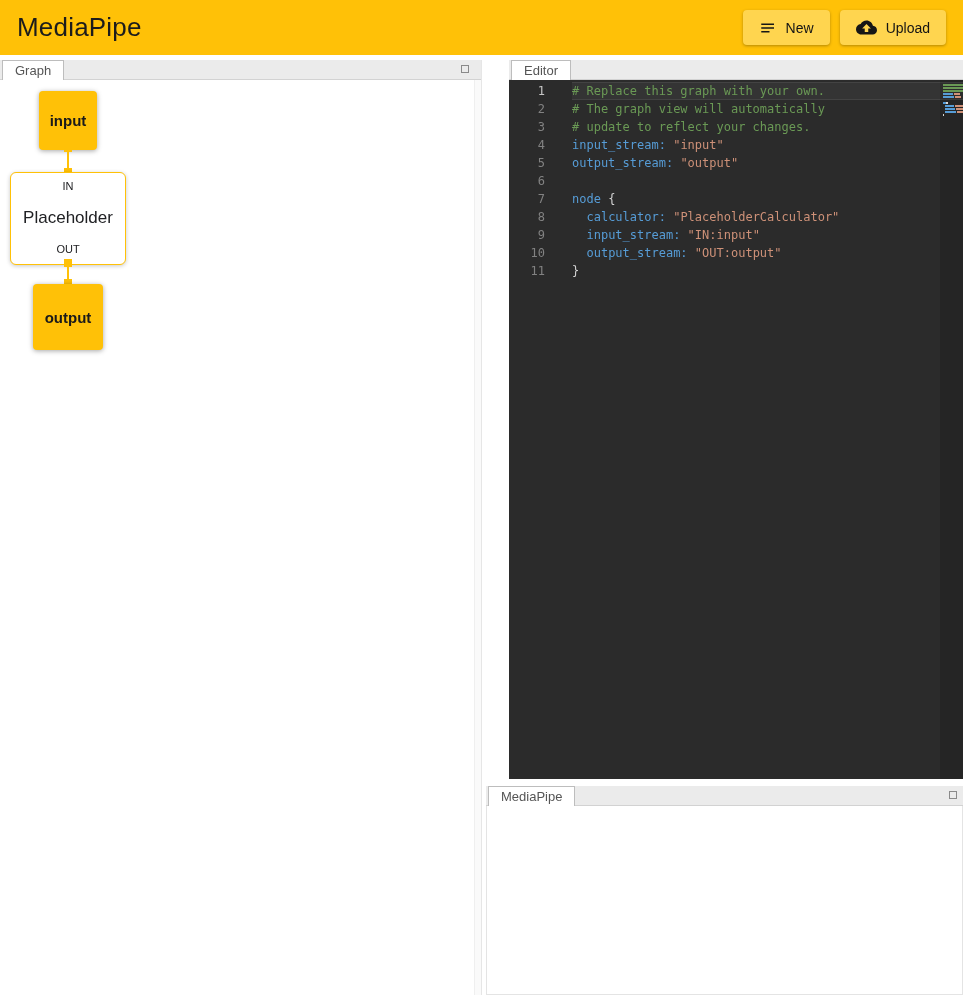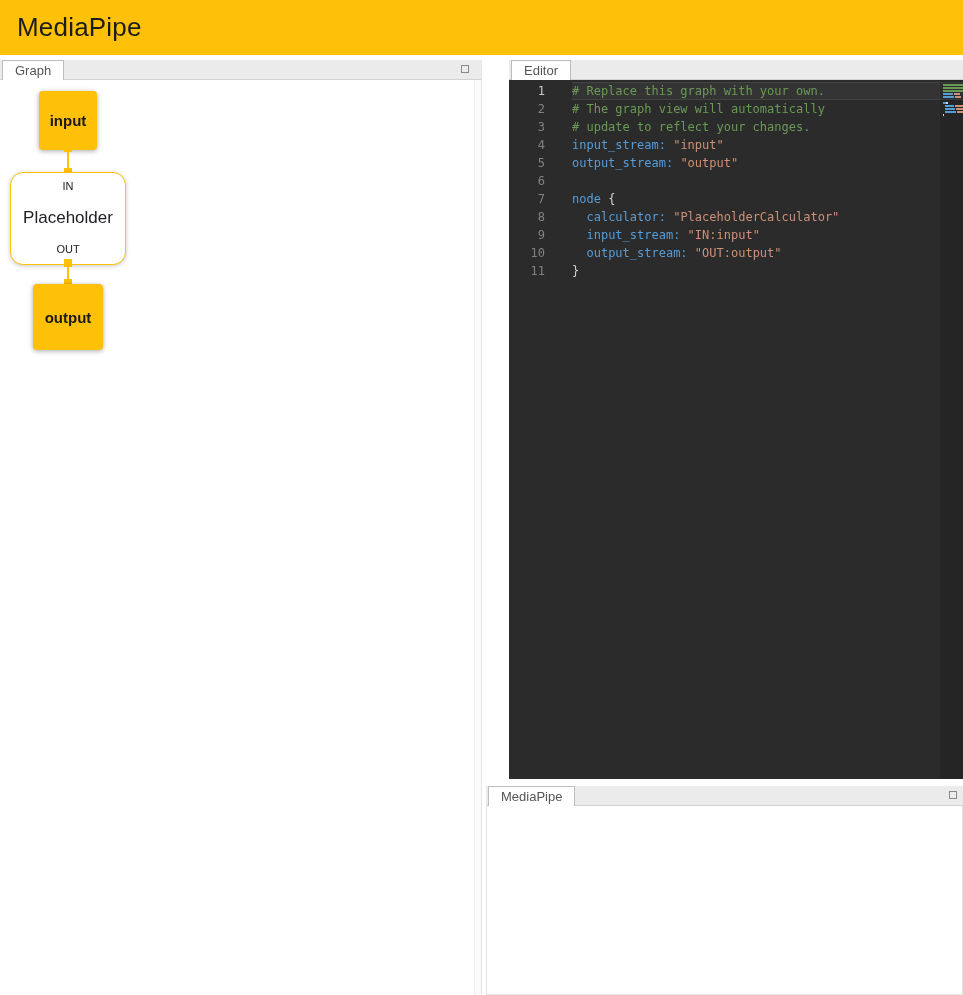--- a/index.html
+++ b/index.html
@@ -26,21 +26,21 @@
   .feedback-panel { left:486px; top:786px; width:477px; height:209px; }
   .feedback-panel .maxicon { right:6px; }
 
   
   .graph-canvas { position:absolute; left:0; top:20px; right:7px; bottom:0; background:#ffffff; overflow:hidden; }
   .graph-scroll { position:absolute; right:0; top:20px; bottom:0; width:7px; background:#fafafa; border-left:1px solid #efefef; }
   .gnode { position:absolute; display:flex; align-items:center; justify-content:center; color:#1a1a1a; }
   .stream-node { background:var(--node,#FFC107); border-radius:4px; font-weight:bold; font-size:15px; box-shadow:0 1px 5px rgba(0,0,0,0.35); cursor:pointer; }
   .input-node { left:39px; top:11px; width:58px; height:59px; }
   .output-node { left:33px; top:204px; width:70px; height:66px;text-align:center; }
-  .placeholder-node { left:10px; top:92px; width:116px; height:93px; background:#ffffff; border:1px solid var(--node,#FFC107); border-radius:13px; flex-direction:column; justify-content:space-between; padding:7px 0 9px; box-shadow:0 1px 4px rgba(0,0,0,0.22); cursor:pointer; }
+  .placeholder-node { left:10px; top:92px; width:116px; height:93px; background:#ffffff; border:1px solid var(--node,#FFC107); border-radius:6px; flex-direction:column; justify-content:space-between; padding:7px 0 9px; box-shadow:0 1px 4px rgba(0,0,0,0.22); cursor:pointer; }
   .port-label { font-size:11px; color:#202124; }
   .calc-label { font-size:17px; color:#202124; }
   .edge { position:absolute; display:flex; flex-direction:column; align-items:center; }
   .edge-1 { left:64px; top:64px; }
   .edge-2 { left:64px; top:179px; }
   .sq { width:8px; height:8px; background:var(--node,#FFC107); }
   .wire { width:2px; background:var(--node,#FFC107); }
   .edge-1 .wire { height:16px; }
   .edge-2 .wire { height:12px; }
 
@@ -59,20 +59,38 @@
   
   .feedback-body { position:absolute; left:0; top:20px; right:0; bottom:0; background:#ffffff; border:1px solid #e4e4e4; border-top:none; }
 </style>
 </head>
 <body>
 
 <div class="app">
 
   <header class="topbar">
     <div class="brand">MediaPipe</div>
+    <div class="topbar-actions">
+      <button class="tb-btn">
+        <span class="icon">
+          <svg width="18" height="18" viewBox="0 0 24 24" aria-hidden="true">
+            <path d="M3 6h17v2H3zM3 11h17v2H3zM3 16h11v2H3z" fill="#161616"></path>
+          </svg>
+        </span>
+        <span>New</span>
+      </button>
+      <button class="tb-btn">
+        <span class="icon">
+          <svg width="21" height="21" viewBox="0 0 24 24" aria-hidden="true">
+            <path d="M19.35 10.04C18.67 6.59 15.64 4 12 4 9.11 4 6.6 5.64 5.35 8.04 2.34 8.36 0 10.91 0 14c0 3.31 2.69 6 6 6h13c2.76 0 5-2.24 5-5 0-2.64-2.05-4.78-4.65-4.96zM14 13v4h-4v-4H7l5-5 5 5h-3z" fill="#161616"></path>
+          </svg>
+        </span>
+        <span>Upload</span>
+      </button>
+    </div>
   </header>
 
   <section class="panel graph-panel">
     <div class="tabstrip">
       <div class="tab">Graph</div>
       <div class="maxicon"></div>
     </div>
     <div class="graph-canvas">
 
       <div class="gnode stream-node input-node">

